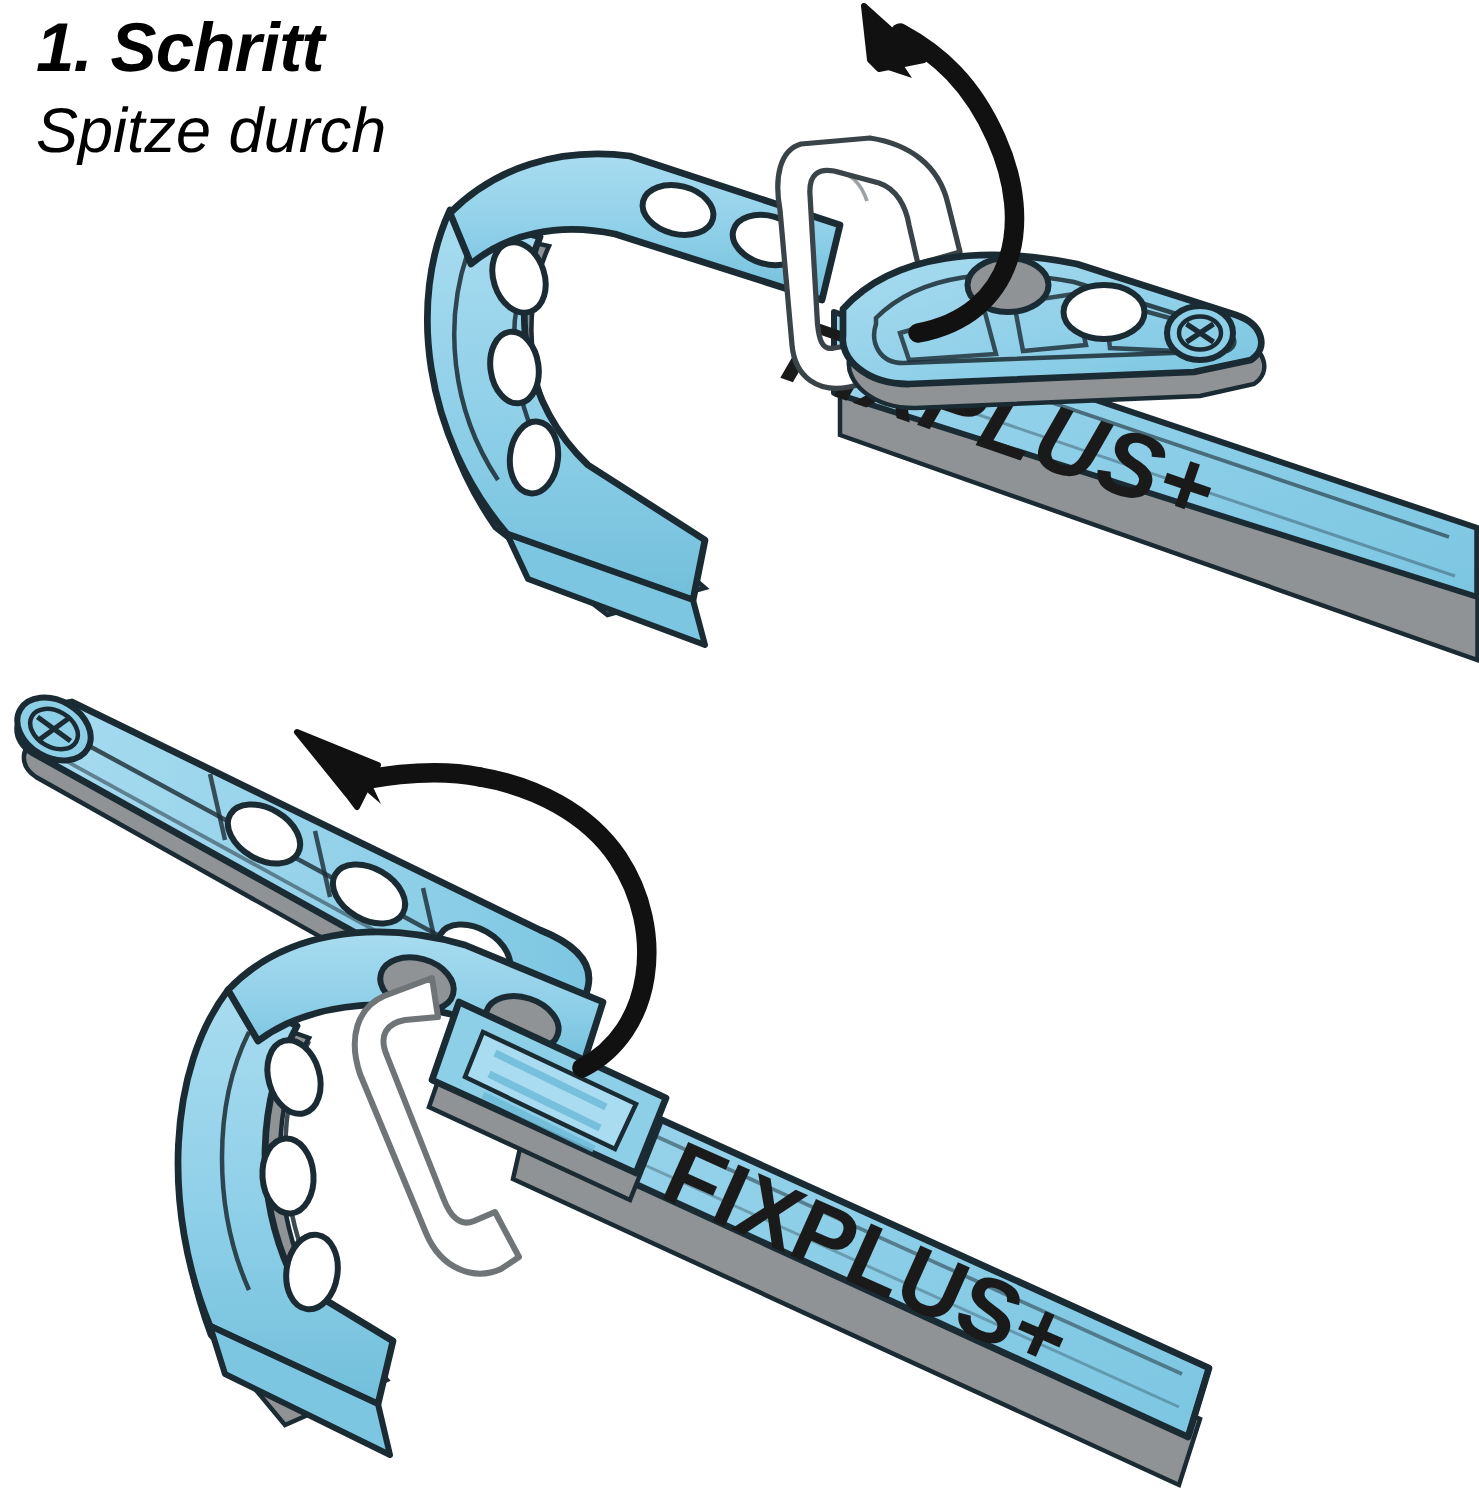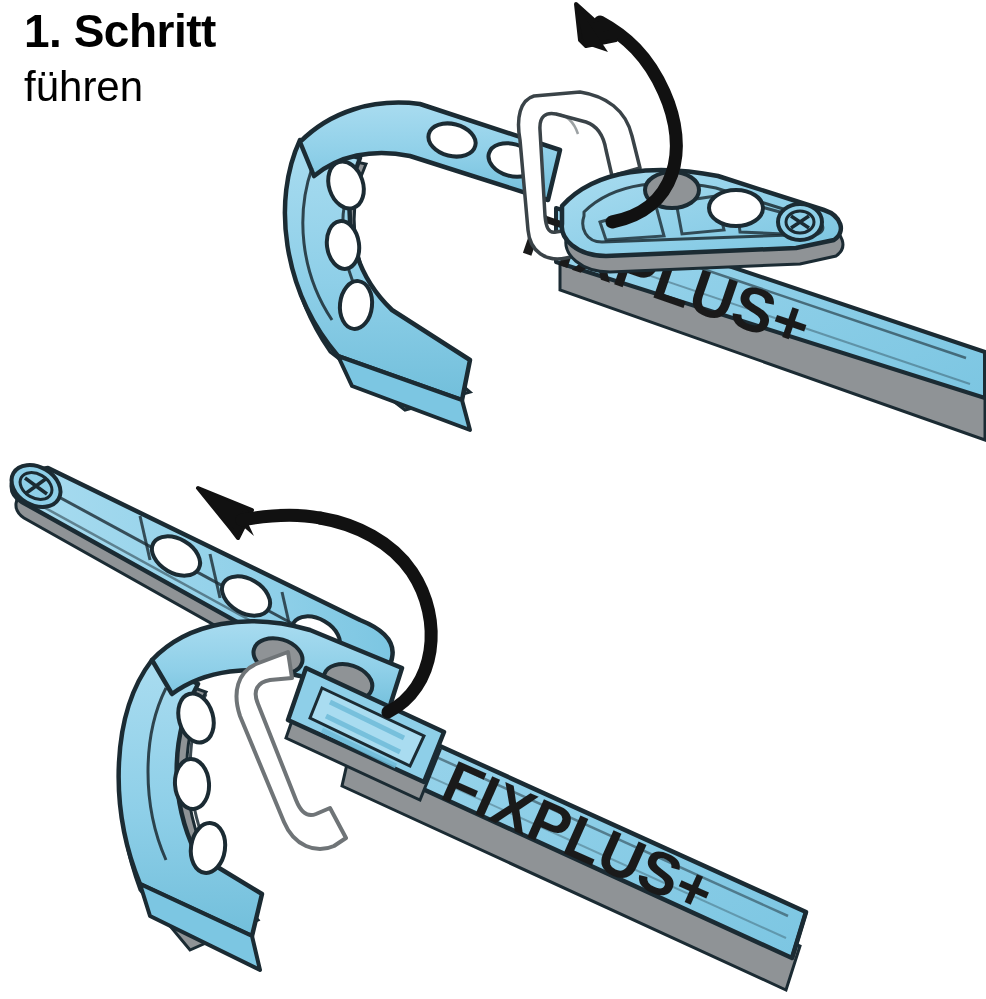--- a/index.html
+++ b/index.html
@@ -13,21 +13,21 @@
     position: relative;
     overflow: hidden;
     font-family: "Liberation Sans", sans-serif;
     color: #000000;
   }
   .panel {
     position: absolute;
     left: 0;
     width: 986px;
   }
-  #panel-1 { top: 0; height: 450px; }
+  #panel-1 { top: 0; height: 450px; font-style: italic; }
   #panel-2 { top: 450px; height: 549px; }
 
   .text-block {
     position: absolute;
   }
   #step1-text { left: 24px; top: 4px; }
 
   .step-heading {
     font-size: 46px;
     font-weight: bold;
@@ -52,21 +52,21 @@
   #illus-1 { left: 0; top: 0; }
   #illus-2 { left: 0; top: 450px; }
 </style>
 </head>
 <body>
 
 <div class="panel" id="panel-1">
 
   <div class="text-block" id="step1-text">
     <div class="step-heading">1. Schritt</div>
-    <div class="step-desc">führen</div>
+    <div class="step-desc">Spitze durch</div>
   </div>
 
   <svg class="illus" id="illus-1" width="986" height="460" viewBox="0 0 986 460">
     <defs>
       <linearGradient id="g1strap" x1="0" y1="0" x2="0" y2="1">
         <stop offset="0%" stop-color="#a9dcf0"></stop>
         <stop offset="55%" stop-color="#8ecfe8"></stop>
         <stop offset="100%" stop-color="#72bfdb"></stop>
       </linearGradient>
       <linearGradient id="g1plate" x1="0" y1="0" x2="1" y2="1">

